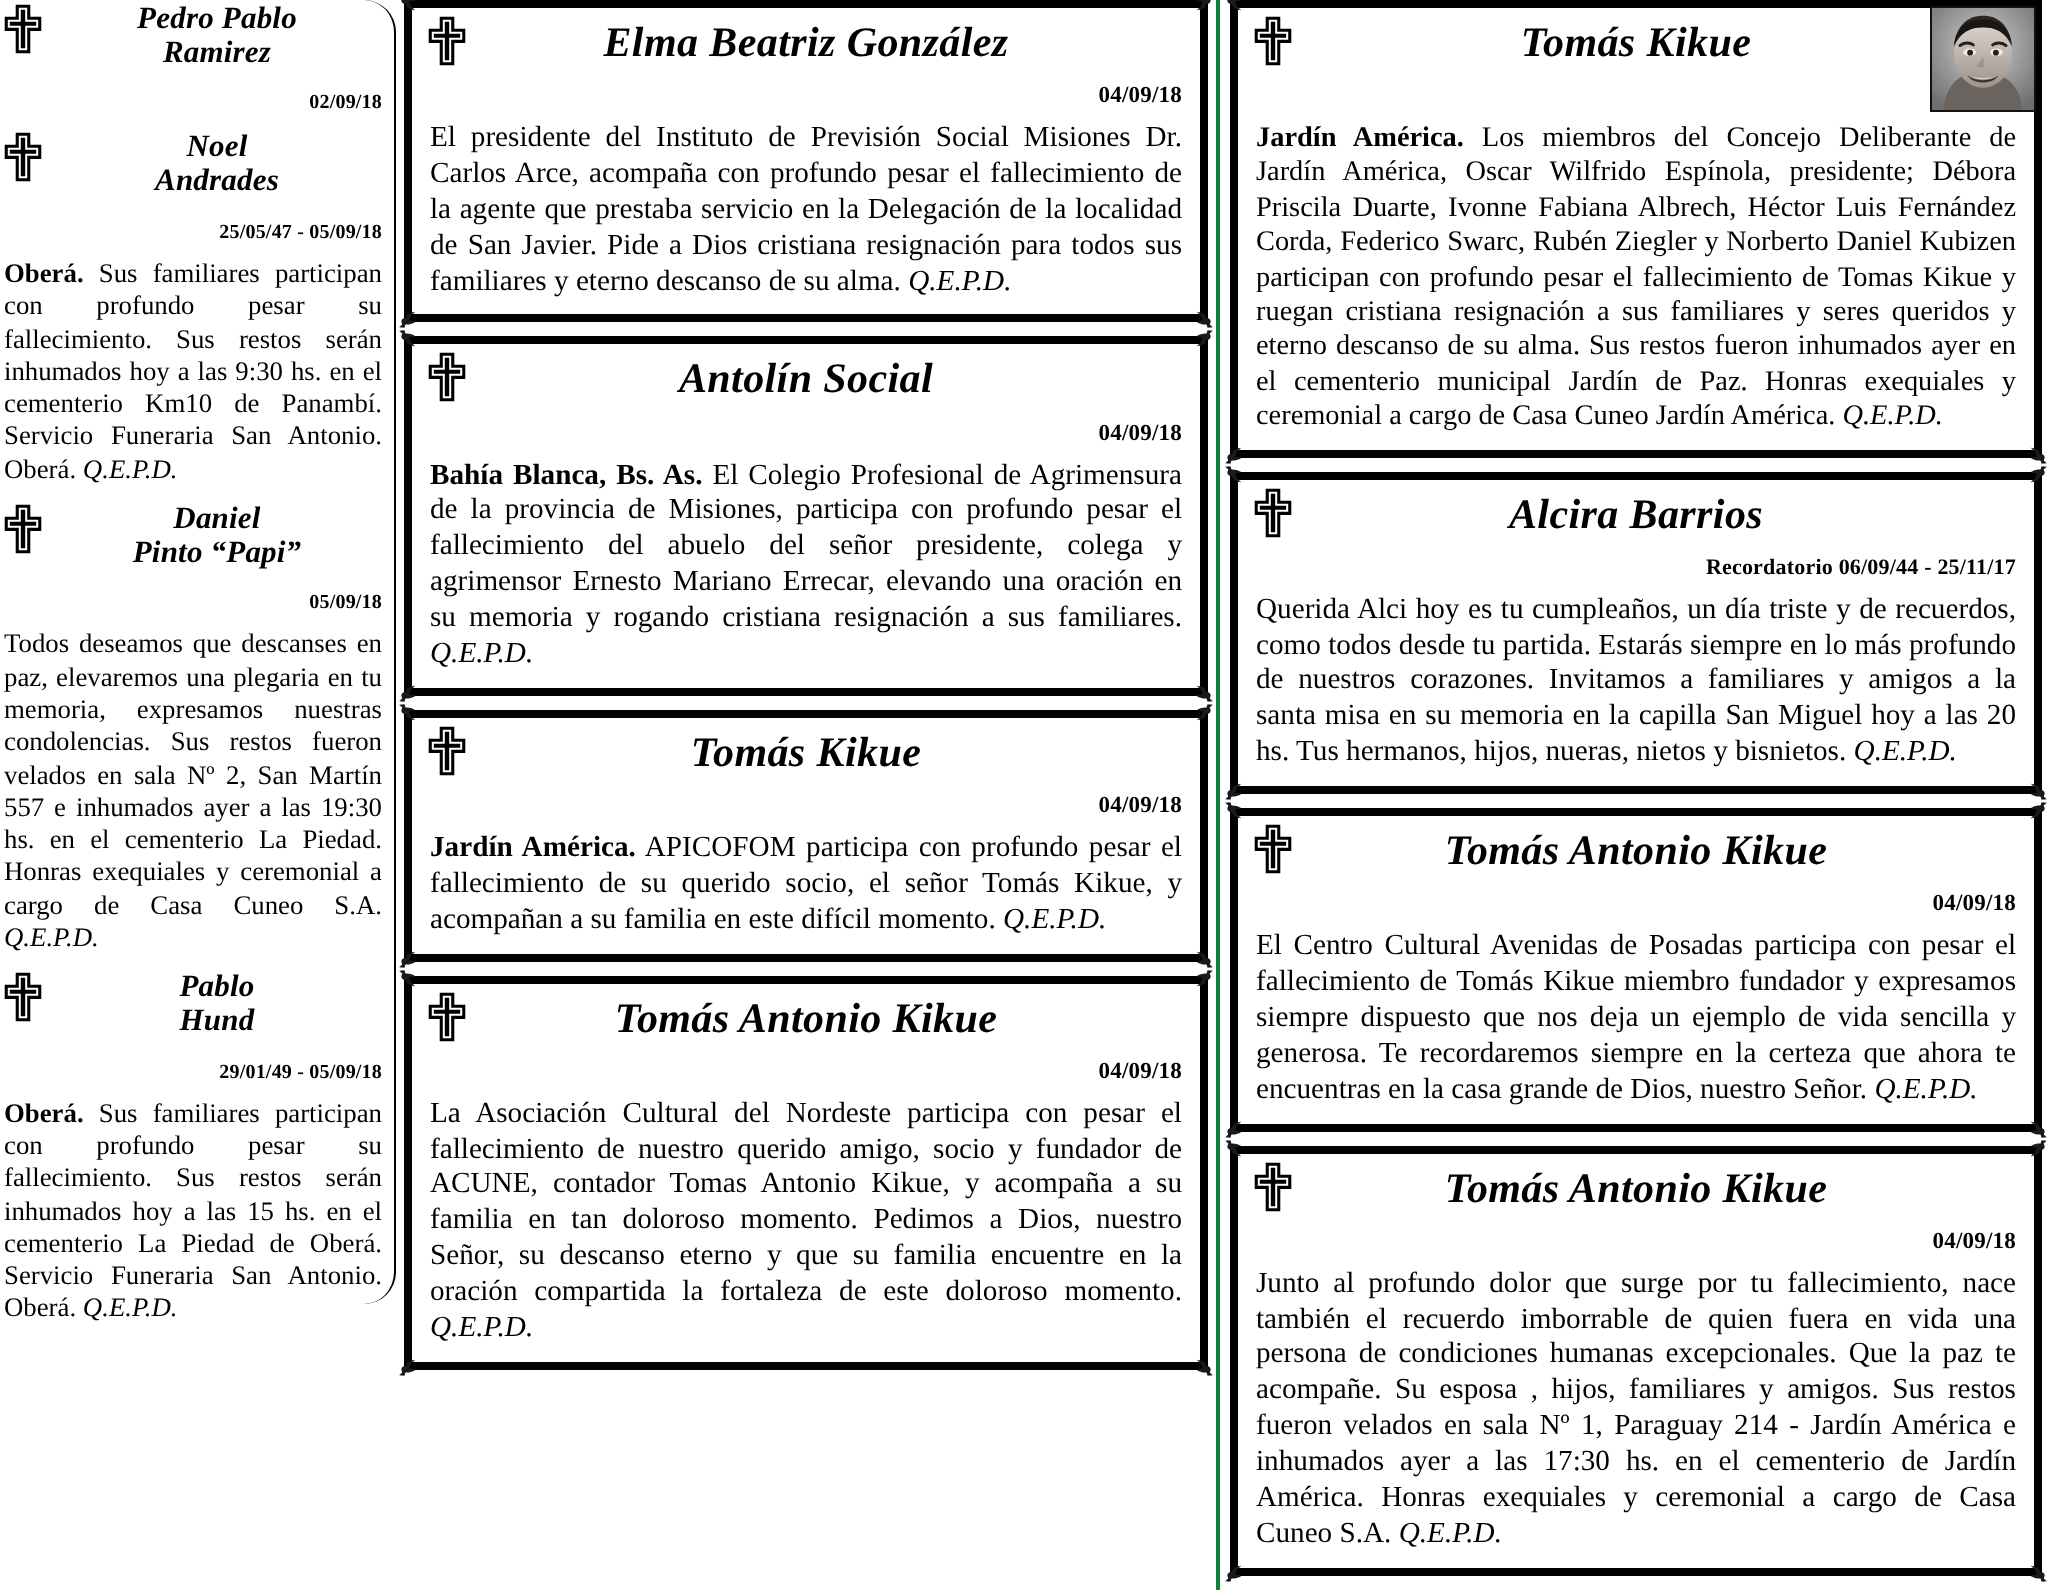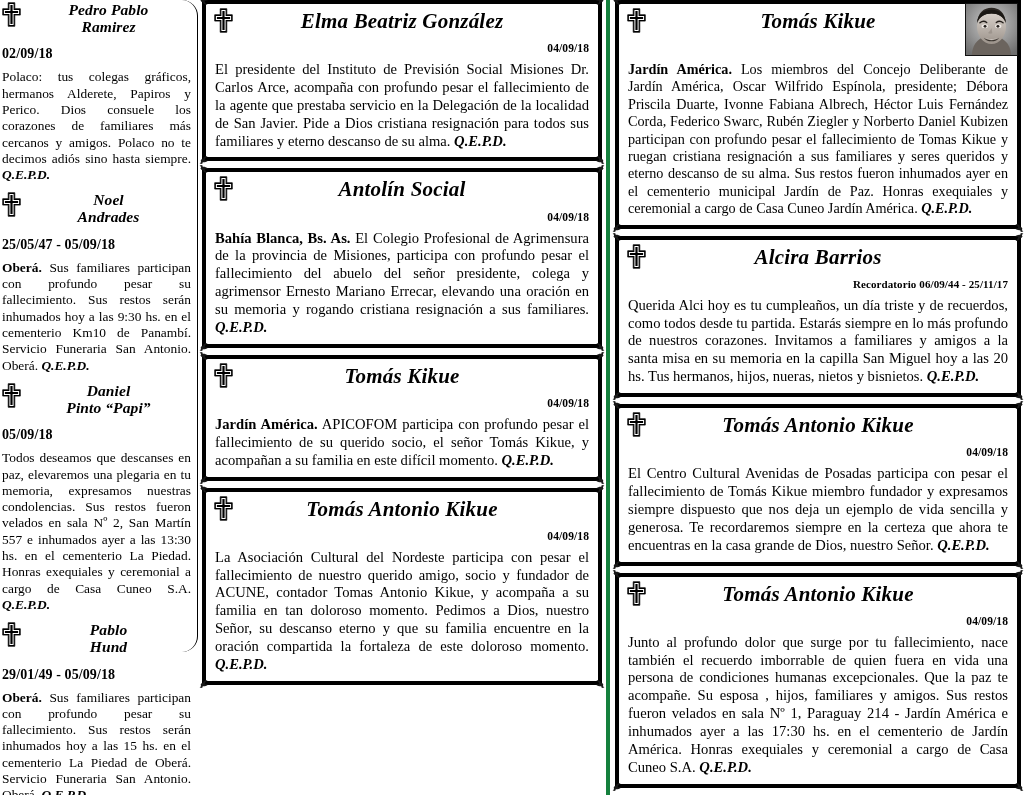--- a/index.html
+++ b/index.html
@@ -48,23 +48,23 @@
   .plain-entry .name {
     text-align: center;
     font-style: italic;
     font-weight: bold;
     font-size: 15.5px;
     line-height: 1.08;
     padding: 0 0 0 24px;
     letter-spacing: 0.1px;
   }
   .plain-entry .date {
-    text-align: left;
+    text-align: right;
     font-weight: bold;
-    font-size: 14px;
+    font-size: 10px;
     margin-top: 11px;
     margin-bottom: 7px;
     letter-spacing: 0.1px;
   }
   .plain-entry .body {
     font-size: 13.4px;
     line-height: 1.215;
     text-align: justify;
     text-justify: inter-word;
     hyphens: manual;
@@ -77,21 +77,21 @@
     height: 25px;
   }
 
   
   .col-mid {
     width: 412px;
     flex: 0 0 412px;
     box-sizing: border-box;
     padding: 0 4px;
     height: 795px;
-    border-right: 4px solid #15803d;
+    border-right: 2px solid #15803d;
   }
   .col-right {
     width: 414px;
     flex: 0 0 414px;
     box-sizing: border-box;
     padding: 0 3px 0 5px;
     height: 795px;
     position: relative;
   }
 
@@ -153,21 +153,21 @@
   }
   .orn.tl { left: -7px;  top: -7px; }
   .orn.tr { right: -7px; top: -7px;  transform: scaleX(-1); }
   .orn.bl { left: -7px;  bottom: -7px; transform: scaleY(-1); }
   .orn.br { right: -7px; bottom: -7px; transform: scale(-1,-1); }
 
   
   b.place { font-weight: bold; }
   .qepd {
     font-style: italic;
-    font-weight: bold;
+    font-weight: normal;
     white-space: nowrap;
   }
 
   
   .portrait {
     position: absolute;
     right: 0px;
     top: 0px;
     width: 53px;
     height: 53px;
@@ -192,21 +192,20 @@
           <path d="M6.2 0.7 h6.6 v6.0 h5.5 v6.4 h-5.5 v11.2 h-6.6 v-11.2 h-5.5 v-6.4 h5.5 z" fill="#000" stroke="#000" stroke-width="0.7"></path>
           <path d="M7.4 1.9 h4.2 v6.0 h5.5 v4.0 h-5.5 v11.2 h-4.2 v-11.2 h-5.5 v-4.0 h5.5 z" fill="#fff"></path>
           <path d="M8.4 2.9 h2.2 v6.0 h5.5 v2.0 h-5.5 v11.2 h-2.2 v-11.2 h-5.5 v-2.0 h5.5 z" fill="#000"></path>
         </svg>
       </span>
       <div class="name">
         <span>Pedro Pablo</span><br>
         <span>Ramirez</span>
       </div>
       <div class="date">02/09/18</div>
-      <div class="body"><span>Polaco: tus colegas gráficos, hermanos Alderete, Papiros y Perico. Dios consuele los corazones de familiares más cercanos y amigos. Polaco no te decimos adiós sino hasta siempre. </span><span class="qepd">Q.E.P.D.</span></div>
     </div>
 
     <div class="plain-entry">
       <span class="cross-wrap">
         <svg class="cross" viewBox="0 0 19 25" xmlns="http://www.w3.org/2000/svg">
           <path d="M6.2 0.7 h6.6 v6.0 h5.5 v6.4 h-5.5 v11.2 h-6.6 v-11.2 h-5.5 v-6.4 h5.5 z" fill="#000" stroke="#000" stroke-width="0.7"></path>
           <path d="M7.4 1.9 h4.2 v6.0 h5.5 v4.0 h-5.5 v11.2 h-4.2 v-11.2 h-5.5 v-4.0 h5.5 z" fill="#fff"></path>
           <path d="M8.4 2.9 h2.2 v6.0 h5.5 v2.0 h-5.5 v11.2 h-2.2 v-11.2 h-5.5 v-2.0 h5.5 z" fill="#000"></path>
         </svg>
       </span>
@@ -224,21 +223,21 @@
           <path d="M6.2 0.7 h6.6 v6.0 h5.5 v6.4 h-5.5 v11.2 h-6.6 v-11.2 h-5.5 v-6.4 h5.5 z" fill="#000" stroke="#000" stroke-width="0.7"></path>
           <path d="M7.4 1.9 h4.2 v6.0 h5.5 v4.0 h-5.5 v11.2 h-4.2 v-11.2 h-5.5 v-4.0 h5.5 z" fill="#fff"></path>
           <path d="M8.4 2.9 h2.2 v6.0 h5.5 v2.0 h-5.5 v11.2 h-2.2 v-11.2 h-5.5 v-2.0 h5.5 z" fill="#000"></path>
         </svg>
       </span>
       <div class="name">
         <span>Daniel</span><br>
         <span>Pinto “Papi”</span>
       </div>
       <div class="date">05/09/18</div>
-      <div class="body"><span>Todos deseamos que descanses en paz, elevaremos una plegaria en tu memoria, expresamos nuestras condolencias. Sus restos fueron velados en sala Nº 2, San Martín 557 e inhumados ayer a las 13:30 hs. en el cementerio La Piedad. Honras exequiales y ceremonial a cargo de Casa Cuneo S.A.  </span><span class="qepd">Q.E.P.D.</span></div>
+      <div class="body"><span>Todos deseamos que descanses en paz, elevaremos una plegaria en tu memoria, expresamos nuestras condolencias. Sus restos fueron velados en sala Nº 2, San Martín 557 e inhumados ayer a las 19:30 hs. en el cementerio La Piedad. Honras exequiales y ceremonial a cargo de Casa Cuneo S.A.  </span><span class="qepd">Q.E.P.D.</span></div>
     </div>
 
     <div class="plain-entry">
       <span class="cross-wrap">
         <svg class="cross" viewBox="0 0 19 25" xmlns="http://www.w3.org/2000/svg">
           <path d="M6.2 0.7 h6.6 v6.0 h5.5 v6.4 h-5.5 v11.2 h-6.6 v-11.2 h-5.5 v-6.4 h5.5 z" fill="#000" stroke="#000" stroke-width="0.7"></path>
           <path d="M7.4 1.9 h4.2 v6.0 h5.5 v4.0 h-5.5 v11.2 h-4.2 v-11.2 h-5.5 v-4.0 h5.5 z" fill="#fff"></path>
           <path d="M8.4 2.9 h2.2 v6.0 h5.5 v2.0 h-5.5 v11.2 h-2.2 v-11.2 h-5.5 v-2.0 h5.5 z" fill="#000"></path>
         </svg>
       </span>

